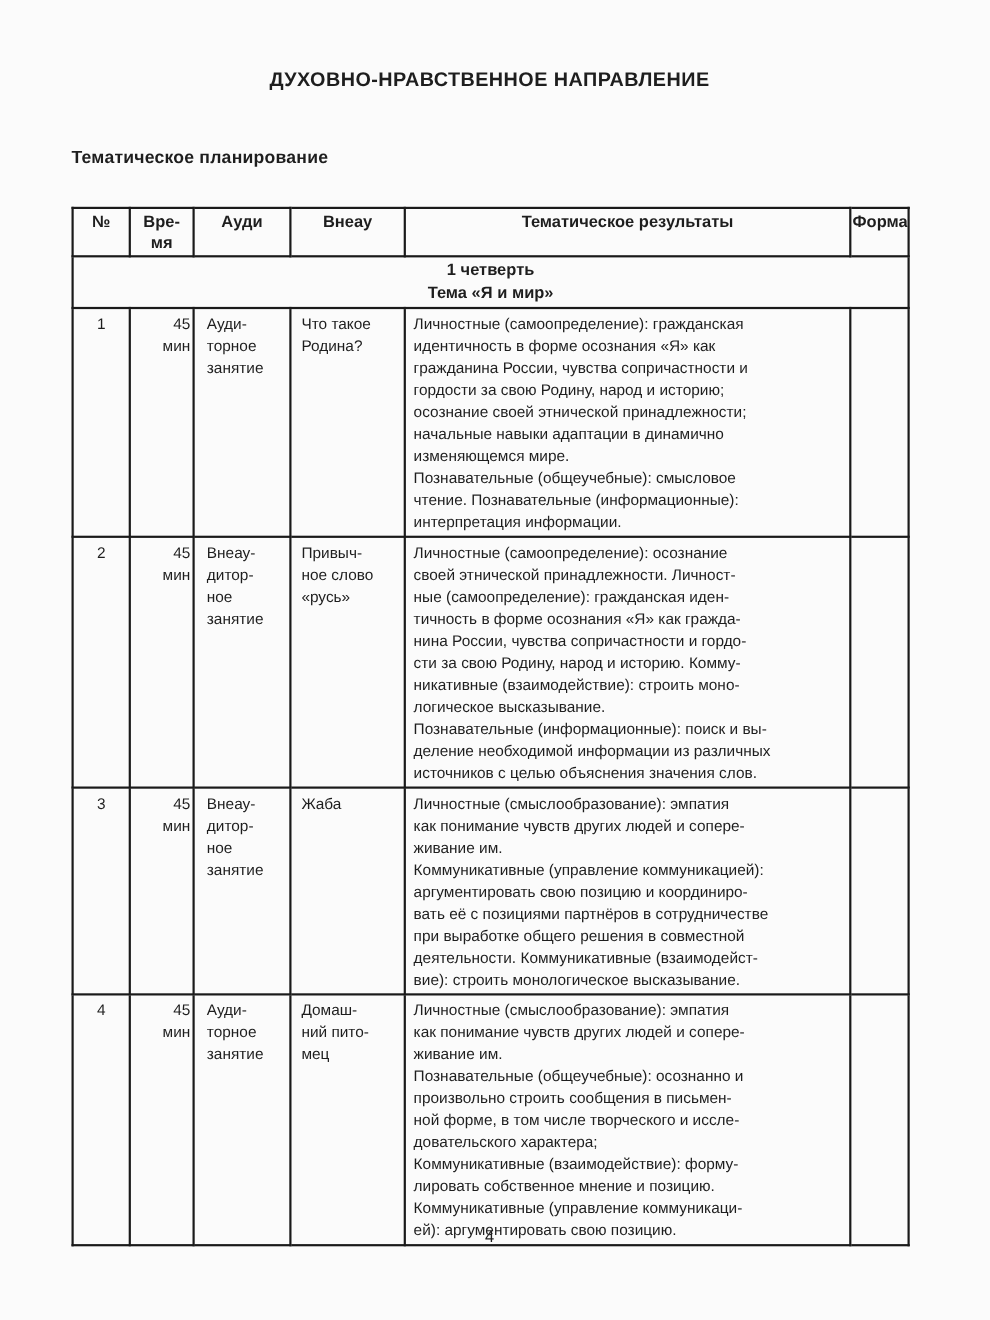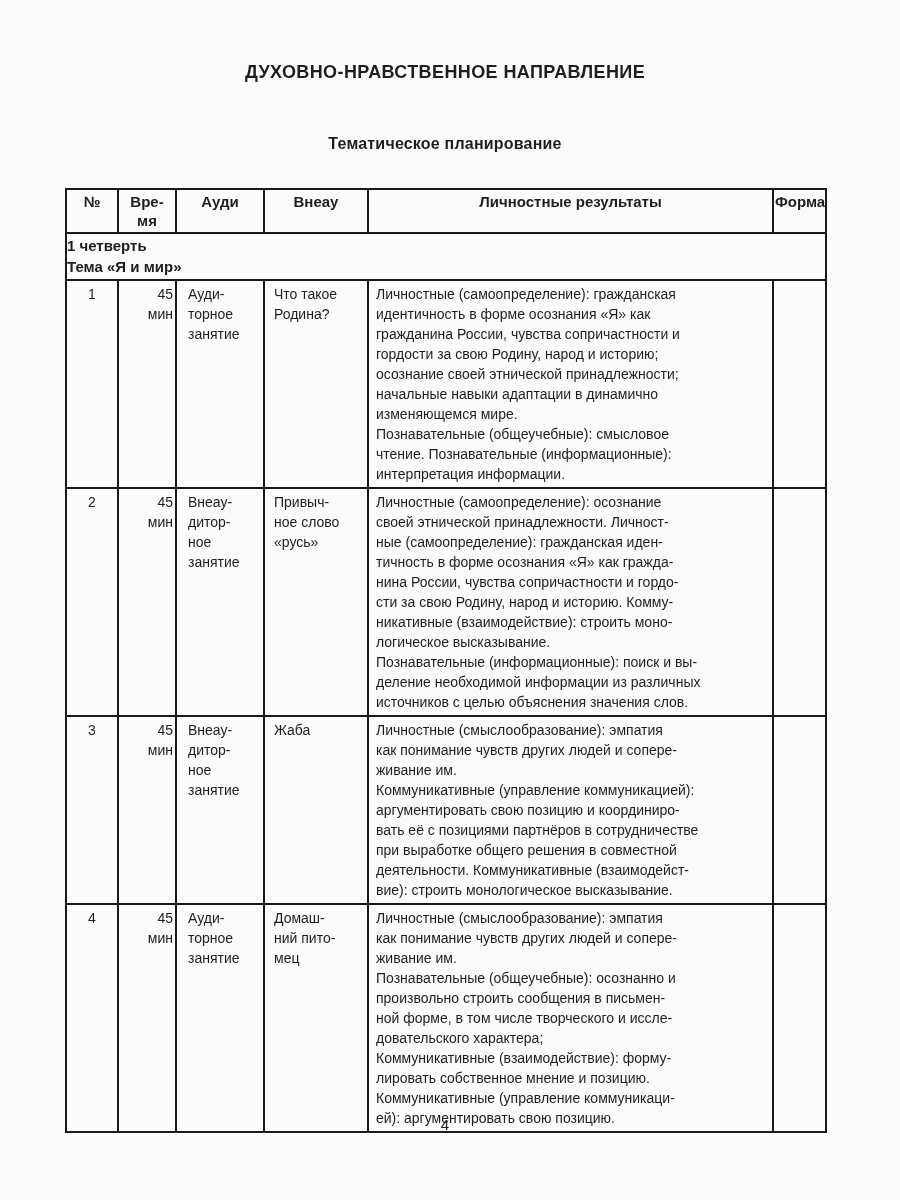--- a/index.html
+++ b/index.html
@@ -28,21 +28,20 @@
     font-size: 18px;
     font-weight: bold;
     letter-spacing: 0.4px;
     white-space: nowrap;
   }
   .doc-subtitle {
     position: absolute;
     top: 135px;
     left: 65px;
     width: 760px;
-    text-align: center;
     font-size: 16px;
     font-weight: bold;
     letter-spacing: 0.2px;
   }
   .doc-hours {
     position: absolute;
     top: 158px;
     left: 65px;
     width: 760px;
     text-align: center;
@@ -66,20 +65,21 @@
   .plan-table th {
     font-size: 15px;
     font-weight: bold;
     text-align: center;
     line-height: 19px;
     padding: 2px 1px;
     white-space: pre-line;
     height: 36px;
   }
   tr.section-row td {
+    text-align: center;
     font-weight: bold;
     font-size: 15px;
     line-height: 21px;
     padding: 1px 0 2px 0;
     white-space: pre-line;
     height: 38px;
   }
   .plan-table td {
     font-size: 14px;
     line-height: 20px;
@@ -124,21 +124,21 @@
       <col style="width:405px">
       <col style="width:53px">
     </colgroup>
     <thead>
       <tr>
         <th>№</th>
         <th>Вре-
 мя</th>
         <th>Ауди</th>
         <th>Внеау</th>
-        <th>Личностные результаты</th>
+        <th>Тематическое результаты</th>
         <th>Форма</th>
       </tr>
     </thead>
     <tbody>
       <tr class="section-row">
         <td colspan="6">1 четверть
 Тема «Я и мир»</td>
       </tr>
 
       <tr class="row-1">

